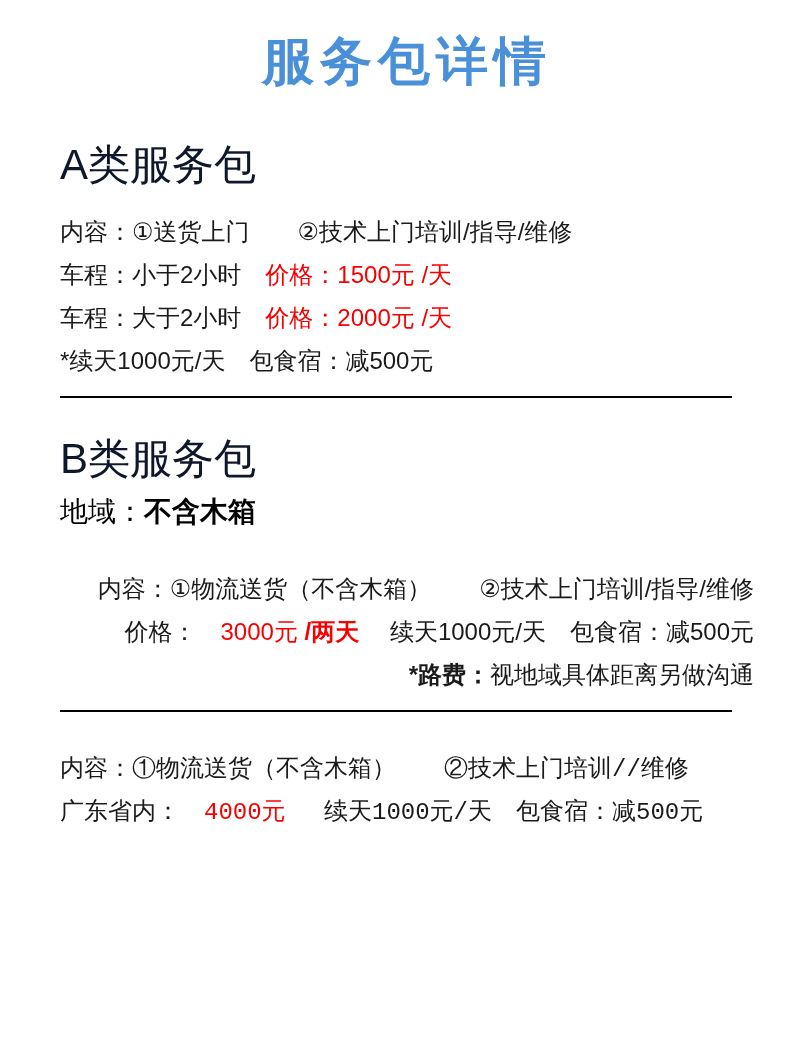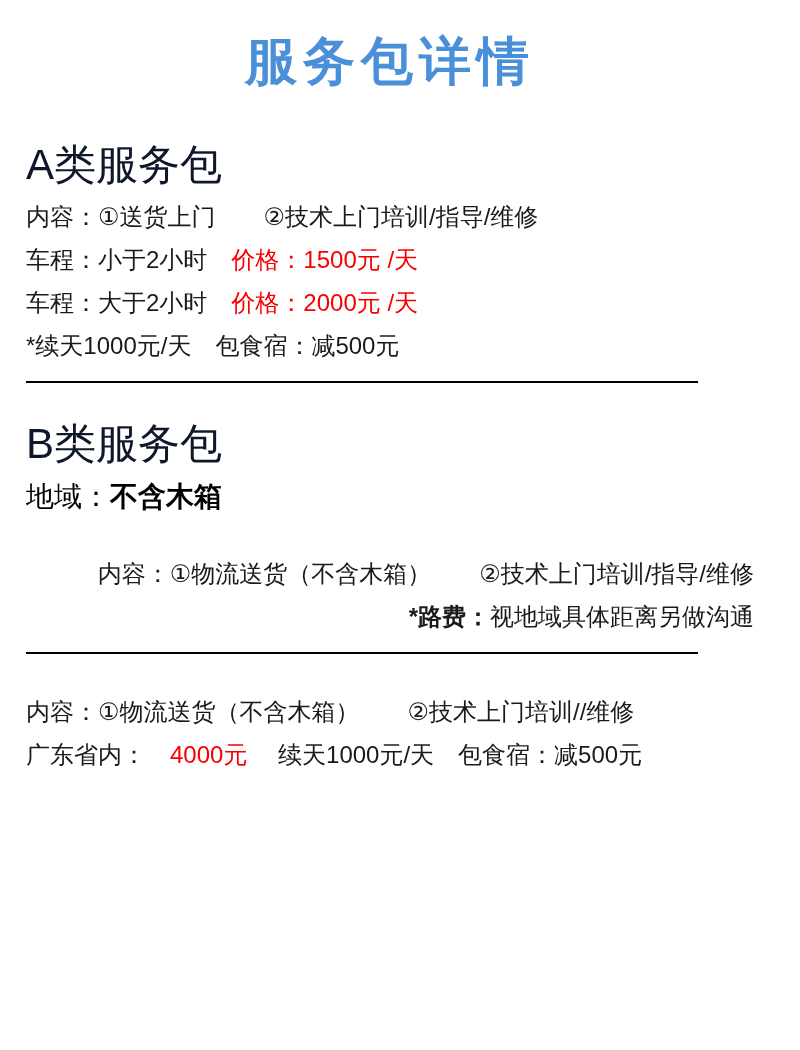--- a/index.html
+++ b/index.html
@@ -11,21 +11,21 @@
     width: 800px;
     height: 1050px;
     overflow: hidden;
     font-family: "Liberation Sans", "DejaVu Sans", sans-serif;
     color: #1a1a1a;
   }
   .page {
     box-sizing: border-box;
     width: 800px;
     height: 1050px;
-    padding: 28px 46px 0 26px;
+    padding: 28px 46px 0 60px;
     background: #ffffff;
   }
   .title {
     margin: 0;
     text-align: center;
     font-size: 52px;
     line-height: 1.3;
     font-weight: 700;
     letter-spacing: 6px;
     color: var(--title-blue, #4a90d9);
@@ -40,39 +40,39 @@
   }
   .pkg-subtitle {
     margin: 10px 0 0 0;
     font-size: 28px;
     line-height: 1.3;
     color: #000000;
     white-space: pre-wrap;
   }
   .sub-label { font-weight: 400; }
   .sub-value { font-weight: 700; }
-  .lines { margin-top: 5px; }
+  .lines { margin-top: 20px; }
   .line {
     margin: 0;
     font-size: 24px;
     line-height: 43px;
     white-space: pre-wrap;
     color: #1a1a1a;
   }
   .red { color: var(--price-red, #f80000); }
   .bold { font-weight: 700; }
   .divider {
     border: none;
     border-top: 2px solid var(--divider-black, #000000);
     width: 672px;
     margin: 14px 0 0 0;
   }
   .section-b, .section-c { margin-top: 36px; }
   .section-b .lines { margin-top: 36px; text-align: right; }
-  .section-c .lines { margin-top: 34px; }
+  .section-c .lines { margin-top: 34px; font-family: Liberation Mono, monospace; }
 </style>
 </head>
 <body>
 
 <div class="page">
 
   <h1 class="title">服务包详情</h1>
 
   <section class="pkg section-a">
     <h2 class="pkg-heading">A类服务包</h2>
@@ -84,20 +84,21 @@
     </div>
   </section>
 
   <hr class="divider">
 
   <section class="pkg section-b">
     <h2 class="pkg-heading">B类服务包</h2>
     <p class="pkg-subtitle"><span class="sub-label">地域：</span><span class="sub-value">不含木箱</span></p>
     <div class="lines">
       <p class="line"><span>内容：①物流送货（不含木箱）　　②技术上门培训/指导/维修</span></p>
+      <p class="line"><span>价格：　</span><span class="red">3000元 </span><span class="red bold">/两天</span><span>　 续天1000元/天　包食宿：减500元</span></p>
       <p class="line"><span class="bold">*路费：</span><span>视地域具体距离另做沟通</span></p>
     </div>
   </section>
 
   <hr class="divider">
 
   <section class="pkg section-c">
     <div class="lines">
       <p class="line"><span>内容：①物流送货（不含木箱）　　②技术上门培训//维修</span></p>
       <p class="line"><span>广东省内：　</span><span class="red">4000元</span><span>　 续天1000元/天　包食宿：减500元</span></p>

